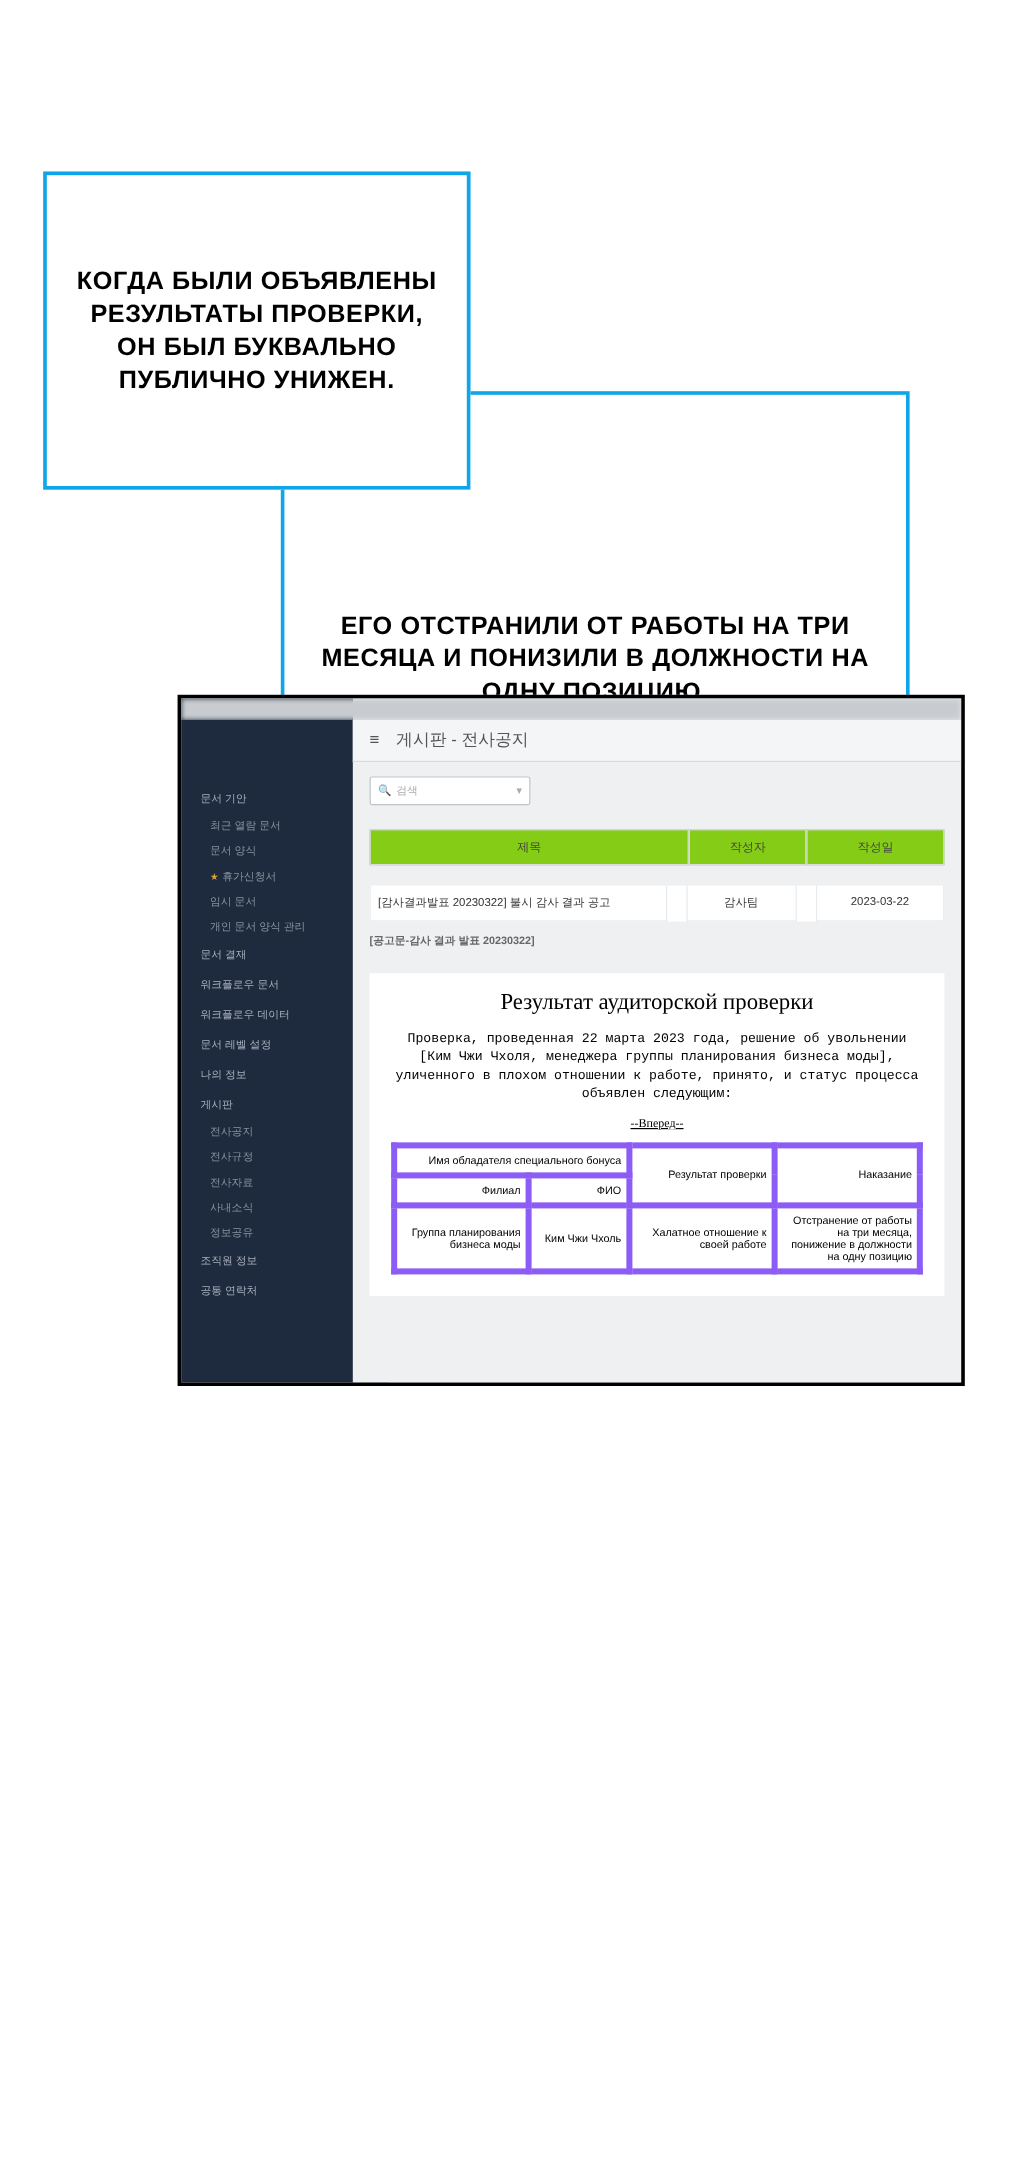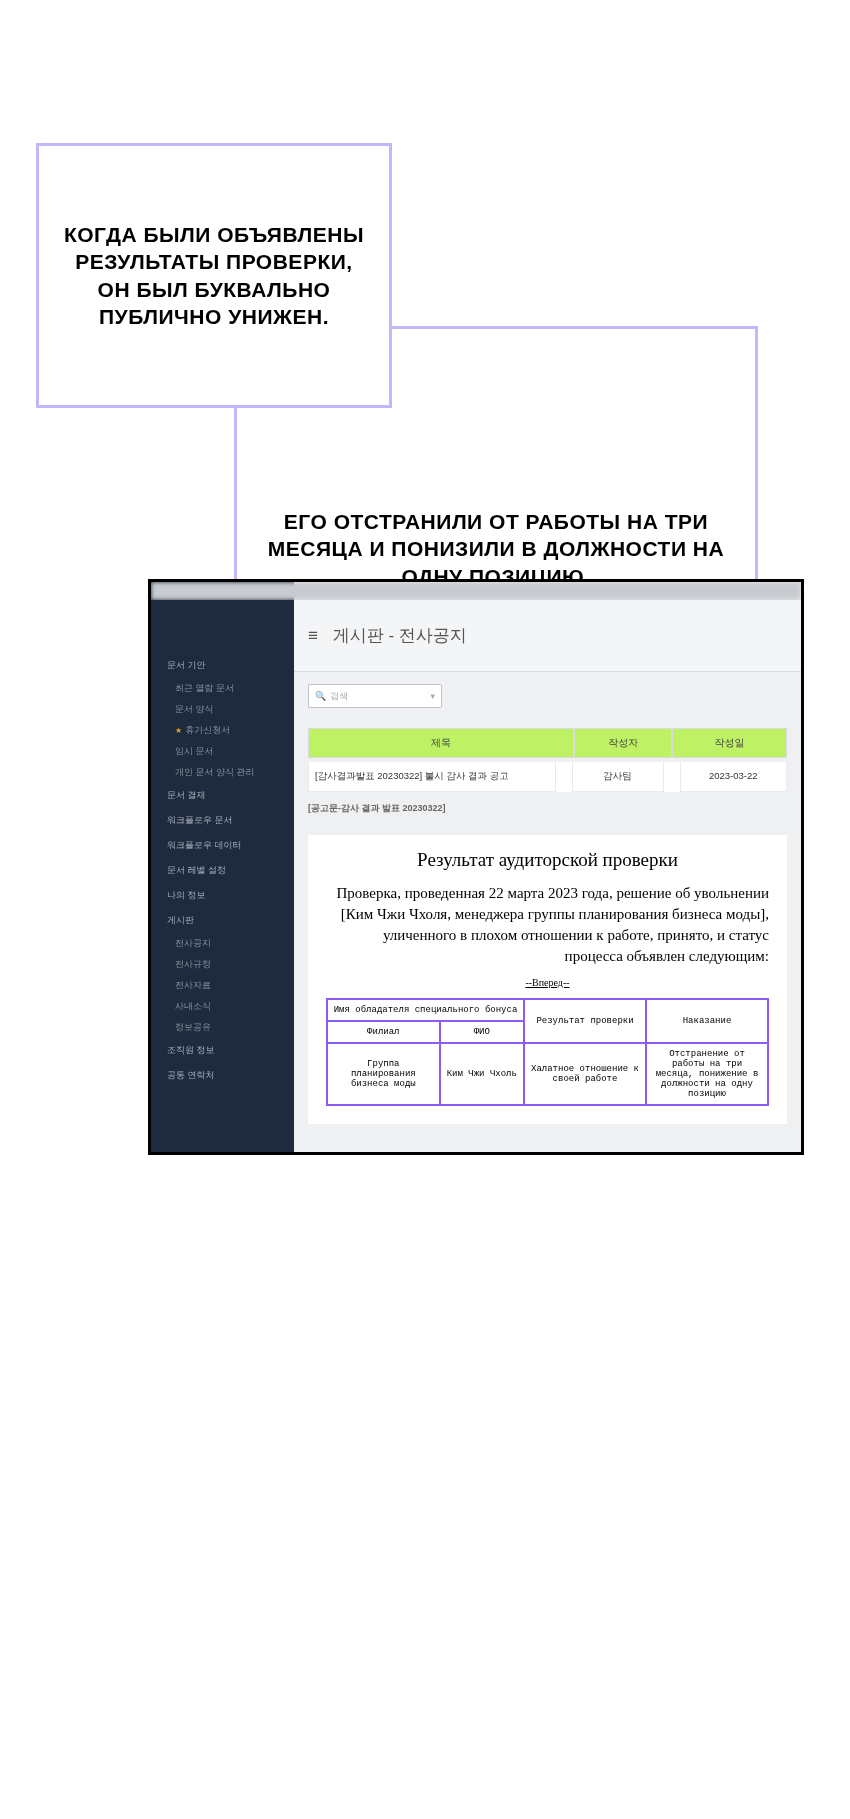--- a/index.html
+++ b/index.html
@@ -8,21 +8,21 @@
   width: 850px;
   height: 1819px;
   background: #ffffff;
   font-family: Arial, sans-serif;
   position: relative;
 }
 
 .caption-box {
   position: absolute;
   background: #ffffff;
-  border: 3px solid #c4b5fd;
+  border: 3px solid #0ea5e9;
   padding: 20px;
   display: flex;
   align-items: center;
   justify-content: center;
 }
 
 .caption-text {
   font-family: Impact, 'Arial Black', sans-serif;
   font-weight: bold;
   font-size: 21px;
@@ -101,22 +101,22 @@
 .main-area {
   position: absolute;
   left: 143px;
   top: 18px;
   right: 0;
   bottom: 0;
   background: #eef0f2;
 }
 
 .breadcrumb {
-  padding: 24px 14px;
-  font-size: 17px;
+  padding: 8px 14px;
+  font-size: 14px;
   color: #555;
   border-bottom: 1px solid #d8dce0;
   background: #f4f5f7;
 }
 
 .searchbox {
   margin: 12px 14px;
   width: 120px;
   height: 22px;
   border: 1px solid #c0c4ca;
@@ -124,22 +124,22 @@
   border-radius: 2px;
   display: inline-flex;
   align-items: center;
   padding: 0 6px;
   font-size: 9px;
   color: #aaa;
 }
 
 .table-header {
   display: flex;
-  margin: 8px 14px 4px;
-  background: #bef264;
+  margin: 8px 14px 17px;
+  background: #84cc16;
   font-size: 10px;
   color: #444;
   justify-content: center;
 }
 
 .th {
   padding: 7px 6px;
   text-align: center;
   border: 1px solid #d8dce0;
 }
@@ -175,46 +175,46 @@
 
 .doc-title {
   text-align: center;
   font-family: 'Times New Roman', serif;
   font-size: 19px;
   font-weight: normal;
   margin-bottom: 12px;
 }
 
 .doc-body {
-  font-family: Liberation Serif, serif;
-  font-size: 15px;
-  text-align: right;
+  font-family: Liberation Mono, monospace;
+  font-size: 11px;
+  text-align: center;
   line-height: 1.4;
   margin-bottom: 10px;
 }
 
 .doc-forward {
   text-align: center;
   font-family: 'Times New Roman', serif;
   font-size: 10px;
   margin-bottom: 10px;
   text-decoration: underline;
 }
 
 .audit-table {
   width: 100%;
   border-collapse: collapse;
   font-size: 9px;
 }
 
 .audit-table th, .audit-table td {
-  border: 2px solid #8b5cf6;
+  border: 5px solid #8b5cf6;
   padding: 5px 4px;
-  text-align: center;
-  font-family: Liberation Mono, monospace;
+  text-align: right;
+  font-family: Liberation Sans, sans-serif;
 }
 
 .audit-table th {
   font-weight: normal;
 }
 
 .star {
   color: #d8a030;
   font-size: 8px;
   margin-right: 3px;

